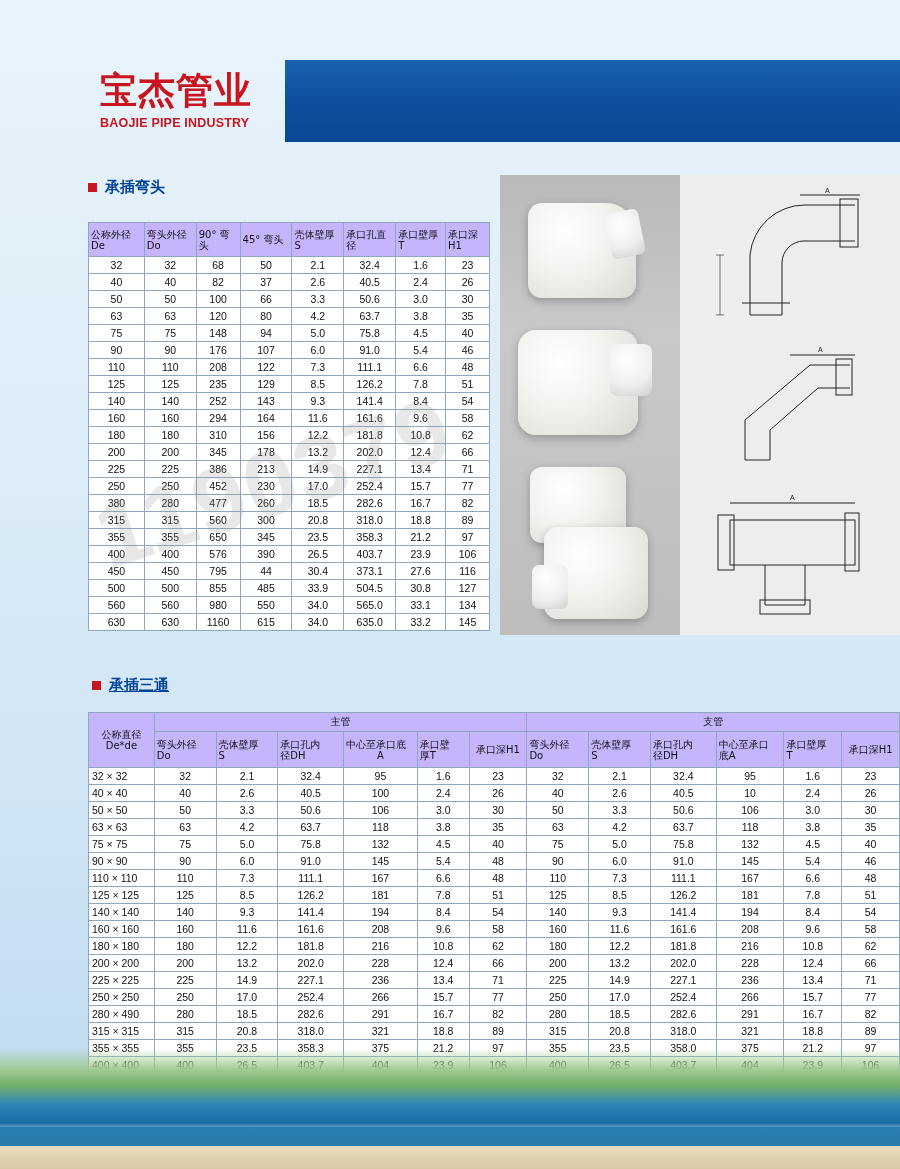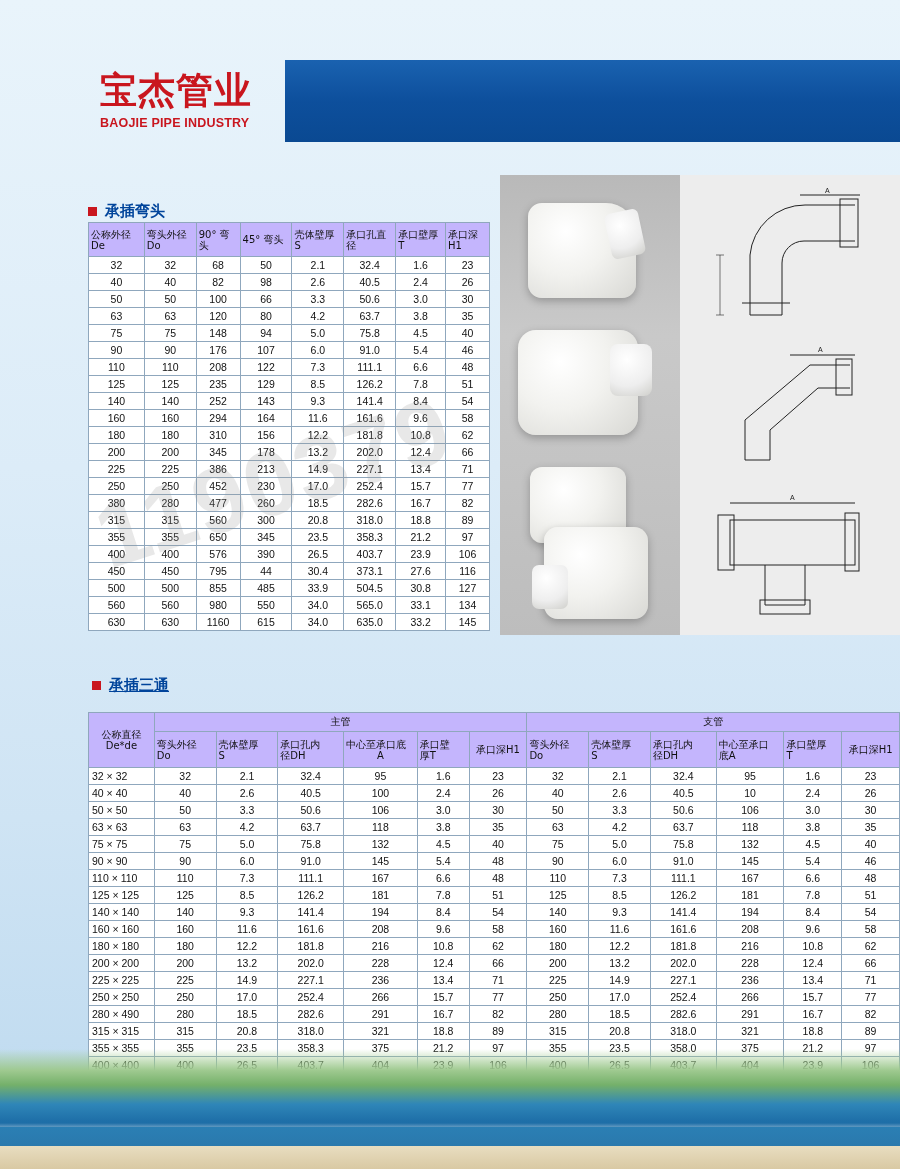--- a/index.html
+++ b/index.html
@@ -167,21 +167,21 @@
 <body>
 
 <div class="header">
   <div class="header-bar"></div>
   <div class="logo">
     <div class="logo-cn">宝杰管业</div>
     <div class="logo-en">BAOJIE PIPE INDUSTRY</div>
   </div>
 </div>
 
-<div class="sec-title" style="left:88px; top:202px;justify-content:center;">
+<div class="sec-title" style="left:88px; top:178px;justify-content:center;">
   <span class="sq"></span>
   <span>承插弯头</span>
 </div>
 
 <table class="tbl-elbow">
   <thead>
     <tr>
       <td style="width:56px">
         <div class="hdr2">
           <span>公称外径</span>
@@ -239,21 +239,21 @@
         <td>50</td>
         <td>2.1</td>
         <td>32.4</td>
         <td>1.6</td>
         <td>23</td>
       </tr>
       <tr>
         <td>40</td>
         <td>40</td>
         <td>82</td>
-        <td>98</td>
+        <td>37</td>
         <td>2.6</td>
         <td>40.5</td>
         <td>2.4</td>
         <td>26</td>
       </tr>
       <tr>
         <td>50</td>
         <td>50</td>
         <td>100</td>
         <td>66</td>

